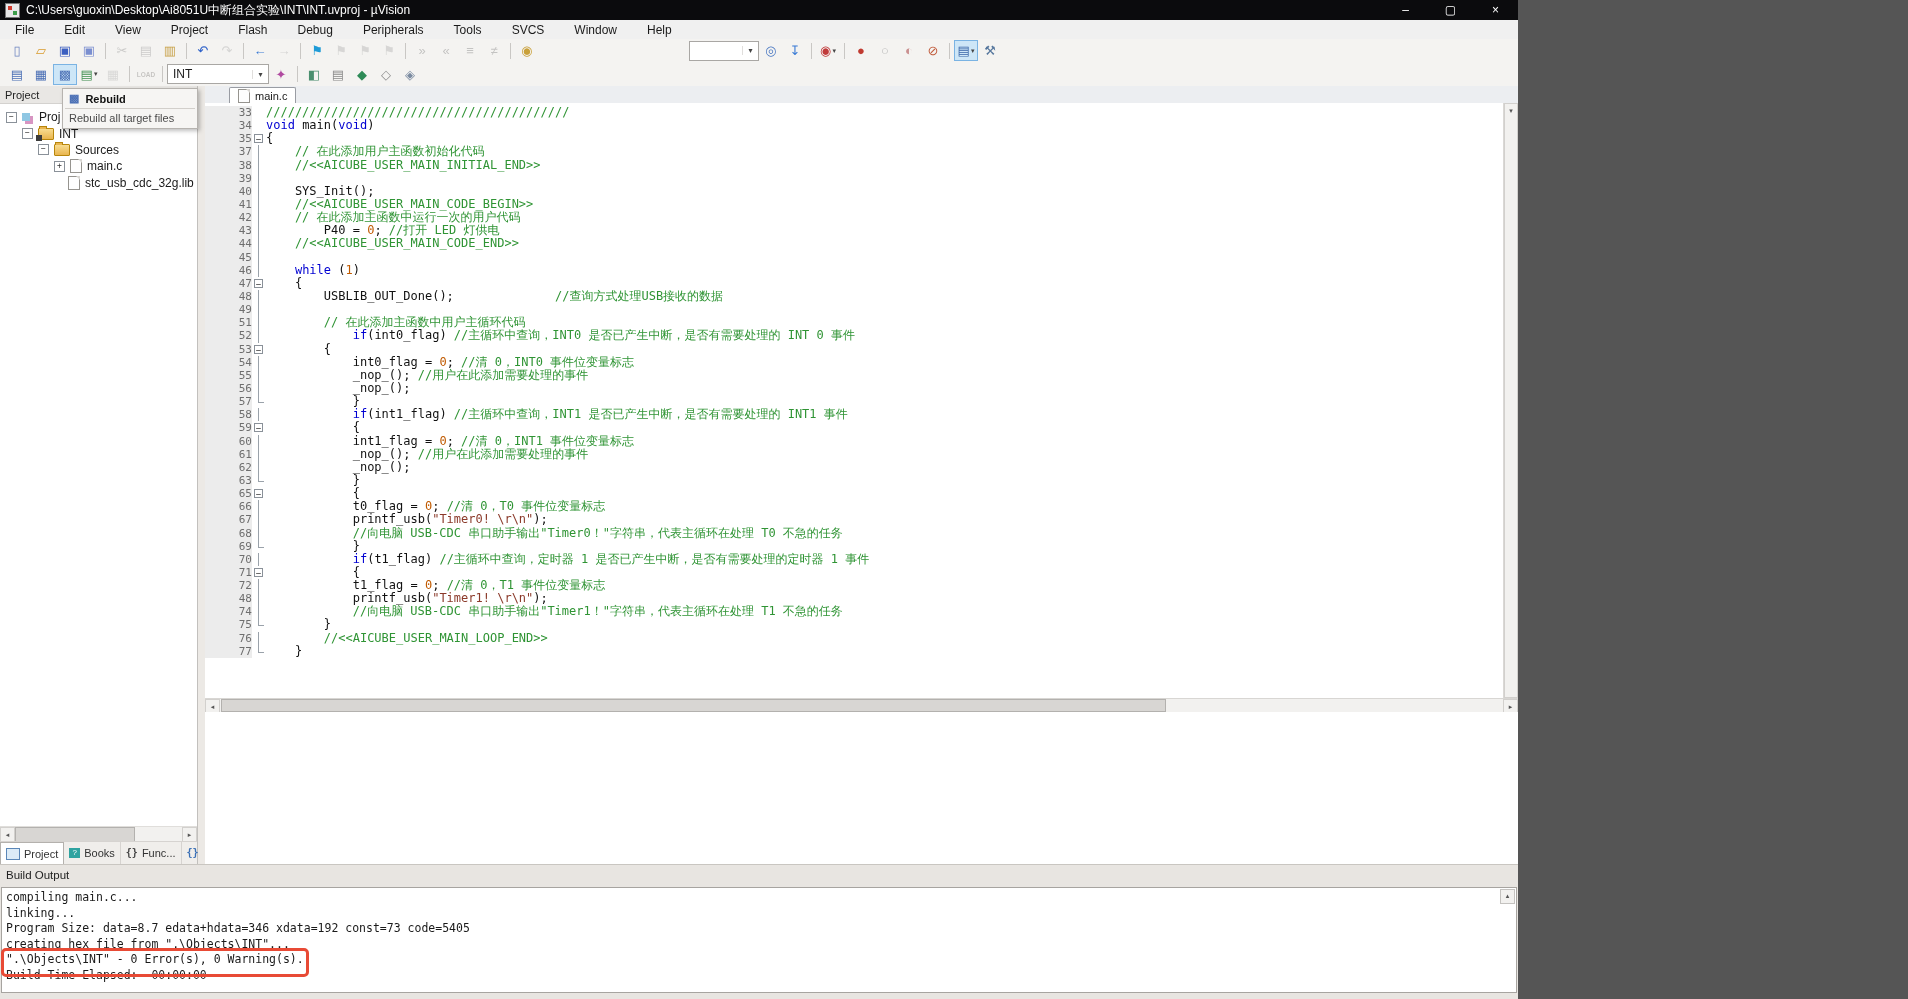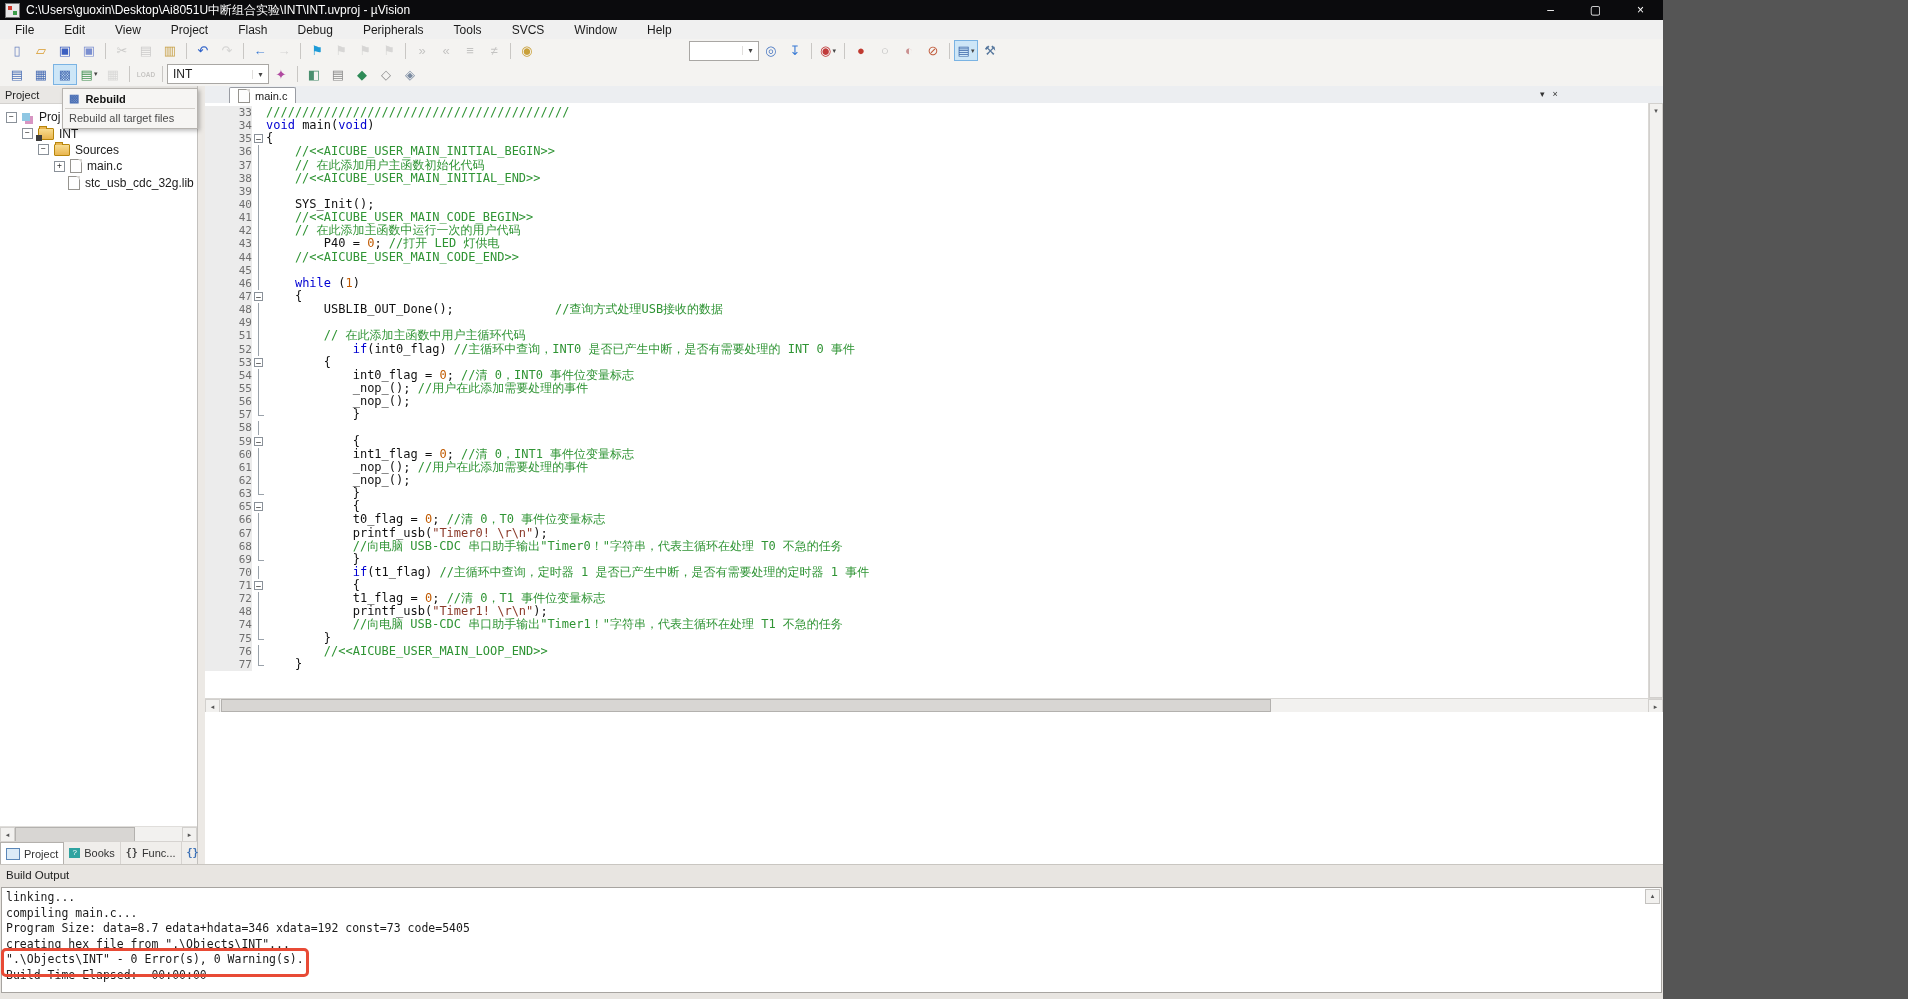--- a/index.html
+++ b/index.html
@@ -1,16 +1,16 @@
 <!DOCTYPE html>
 <html><head>
 <meta charset="utf-8">
 <style>
   html,body{margin:0;padding:0;background:#555;}
-  #app{position:relative;width:1663px;height:999px;background:#a3a3a3;overflow:hidden;
+  #app{position:relative;width:1518px;height:999px;background:#a3a3a3;overflow:hidden;
        font-family:"Liberation Sans",sans-serif;color:#1a1a1a;}
   
   #titlebar{position:absolute;left:0;top:0;right:0;height:20px;background:#0b0b0d;color:#fff;
             display:flex;align-items:center;font-size:12px;}
   .app-icon{width:13px;height:13px;margin:0 6px 0 5px;background:#e9e9e9;border:1px solid #777;
             position:relative;flex:none;}
   .app-icon::before{content:'';position:absolute;left:2px;top:2px;width:4px;height:4px;background:#d23b2e;}
   .app-icon::after{content:'';position:absolute;right:2px;bottom:2px;width:4px;height:4px;background:#3d9e4a;}
   #win-controls{margin-left:auto;display:flex;height:100%;}
   .wbtn{width:45px;text-align:center;line-height:20px;font-size:12px;color:#fff;}
@@ -358,42 +358,41 @@
       </div>
       <div id="tabbar-btns">
         <span>▾</span>
         <span>×</span>
       </div>
     </div>
     <div id="codearea">
         <div class="crow"><span class="lnum">33</span><span class="fold "></span><span class="ctext"><span class="sy-c">//////////////////////////////////////////</span></span></div>
         <div class="crow"><span class="lnum">34</span><span class="fold "></span><span class="ctext"><span class="sy-k">void</span><span class="sy-p"> main(</span><span class="sy-k">void</span><span class="sy-p">)</span></span></div>
         <div class="crow"><span class="lnum">35</span><span class="fold f-o"></span><span class="ctext"><span class="sy-p">{</span></span></div>
-        <div class="crow"><span class="lnum">36</span><span class="fold f-l"></span><span class="ctext"><span class="sy-c">    //&lt;&lt;AICUBE_USER_MAIN_INITIAL_BEGIN&gt;&gt;</span></span></div>
         <div class="crow"><span class="lnum">37</span><span class="fold f-l"></span><span class="ctext"><span class="sy-c">    // 在此添加用户主函数初始化代码</span></span></div>
         <div class="crow"><span class="lnum">38</span><span class="fold f-l"></span><span class="ctext"><span class="sy-c">    //&lt;&lt;AICUBE_USER_MAIN_INITIAL_END&gt;&gt;</span></span></div>
         <div class="crow"><span class="lnum">39</span><span class="fold f-l"></span><span class="ctext"></span></div>
         <div class="crow"><span class="lnum">40</span><span class="fold f-l"></span><span class="ctext"><span class="sy-p">    SYS_Init();</span></span></div>
         <div class="crow"><span class="lnum">41</span><span class="fold f-l"></span><span class="ctext"><span class="sy-c">    //&lt;&lt;AICUBE_USER_MAIN_CODE_BEGIN&gt;&gt;</span></span></div>
         <div class="crow"><span class="lnum">42</span><span class="fold f-l"></span><span class="ctext"><span class="sy-c">    // 在此添加主函数中运行一次的用户代码</span></span></div>
         <div class="crow"><span class="lnum">43</span><span class="fold f-l"></span><span class="ctext"><span class="sy-p">        P40 = </span><span class="sy-n">0</span><span class="sy-p">; </span><span class="sy-c">//打开 LED 灯供电</span></span></div>
         <div class="crow"><span class="lnum">44</span><span class="fold f-l"></span><span class="ctext"><span class="sy-c">    //&lt;&lt;AICUBE_USER_MAIN_CODE_END&gt;&gt;</span></span></div>
         <div class="crow"><span class="lnum">45</span><span class="fold f-l"></span><span class="ctext"></span></div>
         <div class="crow"><span class="lnum">46</span><span class="fold f-l"></span><span class="ctext"><span class="sy-p">    </span><span class="sy-k">while</span><span class="sy-p"> (</span><span class="sy-n">1</span><span class="sy-p">)</span></span></div>
         <div class="crow"><span class="lnum">47</span><span class="fold f-o"></span><span class="ctext"><span class="sy-p">    {</span></span></div>
         <div class="crow"><span class="lnum">48</span><span class="fold f-l"></span><span class="ctext"><span class="sy-p">        USBLIB_OUT_Done();              </span><span class="sy-c">//查询方式处理USB接收的数据</span></span></div>
         <div class="crow"><span class="lnum">49</span><span class="fold f-l"></span><span class="ctext"></span></div>
         <div class="crow"><span class="lnum">51</span><span class="fold f-l"></span><span class="ctext"><span class="sy-c">        // 在此添加主函数中用户主循环代码</span></span></div>
         <div class="crow"><span class="lnum">52</span><span class="fold f-l"></span><span class="ctext"><span class="sy-p">            </span><span class="sy-k">if</span><span class="sy-p">(int0_flag) </span><span class="sy-c">//主循环中查询，INT0 是否已产生中断，是否有需要处理的 INT 0 事件</span></span></div>
         <div class="crow"><span class="lnum">53</span><span class="fold f-o"></span><span class="ctext"><span class="sy-p">        {</span></span></div>
         <div class="crow"><span class="lnum">54</span><span class="fold f-l"></span><span class="ctext"><span class="sy-p">            int0_flag = </span><span class="sy-n">0</span><span class="sy-p">; </span><span class="sy-c">//清 0，INT0 事件位变量标志</span></span></div>
         <div class="crow"><span class="lnum">55</span><span class="fold f-l"></span><span class="ctext"><span class="sy-p">            _nop_(); </span><span class="sy-c">//用户在此添加需要处理的事件</span></span></div>
         <div class="crow"><span class="lnum">56</span><span class="fold f-l"></span><span class="ctext"><span class="sy-p">            _nop_();</span></span></div>
         <div class="crow"><span class="lnum">57</span><span class="fold f-e"></span><span class="ctext"><span class="sy-p">            }</span></span></div>
-        <div class="crow"><span class="lnum">58</span><span class="fold f-l"></span></div>
+        <div class="crow"><span class="lnum">58</span><span class="fold f-l"></span><span class="ctext"><span class="sy-p">            </span><span class="sy-k">if</span><span class="sy-p">(int1_flag) </span><span class="sy-c">//主循环中查询，INT1 是否已产生中断，是否有需要处理的 INT1 事件</span></span></div>
         <div class="crow"><span class="lnum">59</span><span class="fold f-o"></span><span class="ctext"><span class="sy-p">            {</span></span></div>
         <div class="crow"><span class="lnum">60</span><span class="fold f-l"></span><span class="ctext"><span class="sy-p">            int1_flag = </span><span class="sy-n">0</span><span class="sy-p">; </span><span class="sy-c">//清 0，INT1 事件位变量标志</span></span></div>
         <div class="crow"><span class="lnum">61</span><span class="fold f-l"></span><span class="ctext"><span class="sy-p">            _nop_(); </span><span class="sy-c">//用户在此添加需要处理的事件</span></span></div>
         <div class="crow"><span class="lnum">62</span><span class="fold f-l"></span><span class="ctext"><span class="sy-p">            _nop_();</span></span></div>
         <div class="crow"><span class="lnum">63</span><span class="fold f-e"></span><span class="ctext"><span class="sy-p">            }</span></span></div>
         <div class="crow"><span class="lnum">65</span><span class="fold f-o"></span><span class="ctext"><span class="sy-p">            {</span></span></div>
         <div class="crow"><span class="lnum">66</span><span class="fold f-l"></span><span class="ctext"><span class="sy-p">            t0_flag = </span><span class="sy-n">0</span><span class="sy-p">; </span><span class="sy-c">//清 0，T0 事件位变量标志</span></span></div>
         <div class="crow"><span class="lnum">67</span><span class="fold f-l"></span><span class="ctext"><span class="sy-p">            printf_usb(</span><span class="sy-s">"Timer0! \r\n"</span><span class="sy-p">);</span></span></div>
         <div class="crow"><span class="lnum">68</span><span class="fold f-l"></span><span class="ctext"><span class="sy-c">            //向电脑 USB-CDC 串口助手输出"Timer0！"字符串，代表主循环在处理 T0 不急的任务</span></span></div>
         <div class="crow"><span class="lnum">69</span><span class="fold f-e"></span><span class="ctext"><span class="sy-p">            }</span></span></div>
@@ -415,22 +414,22 @@
       <span id="ehleft" class="sbtn">◂</span>
       <span id="ehthumb" class="sthumb"></span>
       <span id="ehright" class="sbtn">▸</span>
     </div>
     <div id="editor-empty"></div>
   </div>
 
   <div id="buildout">
     <div id="bo-caption">Build Output</div>
     <div id="bo-box">
+        <div class="boline">compiling main.c...</div>
         <div class="boline">linking...</div>
-        <div class="boline">compiling main.c...</div>
         <div class="boline">Program Size: data=8.7 edata+hdata=346 xdata=192 const=73 code=5405</div>
         <div class="boline">creating hex file from ".\Objects\INT"...</div>
         <div class="boline">".\Objects\INT" - 0 Error(s), 0 Warning(s).</div>
         <div class="boline">Build Time Elapsed:  00:00:00</div>
       </div>
     <div id="bo-highlight" style="top: 83px; border-color: rgb(232, 74, 53);"></div>
     <span id="bo-scrollup">▴</span>
   </div>
 
   <div id="tooltip">

